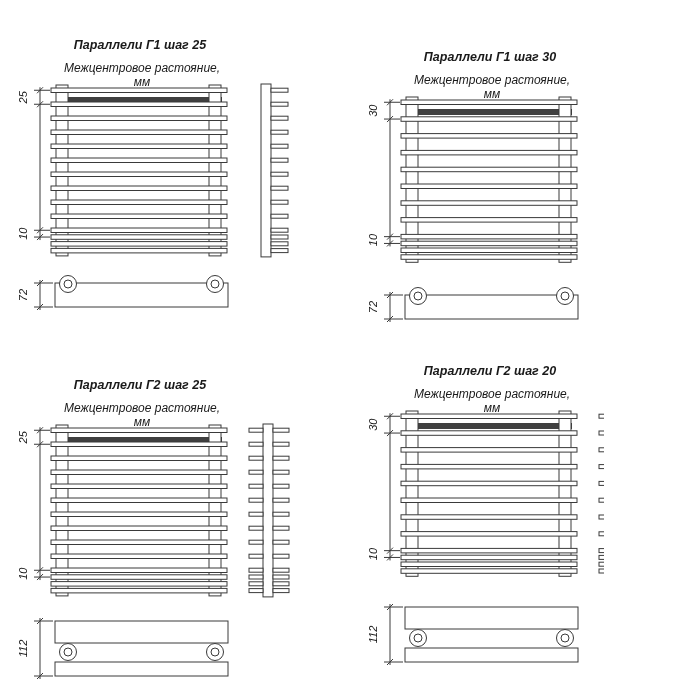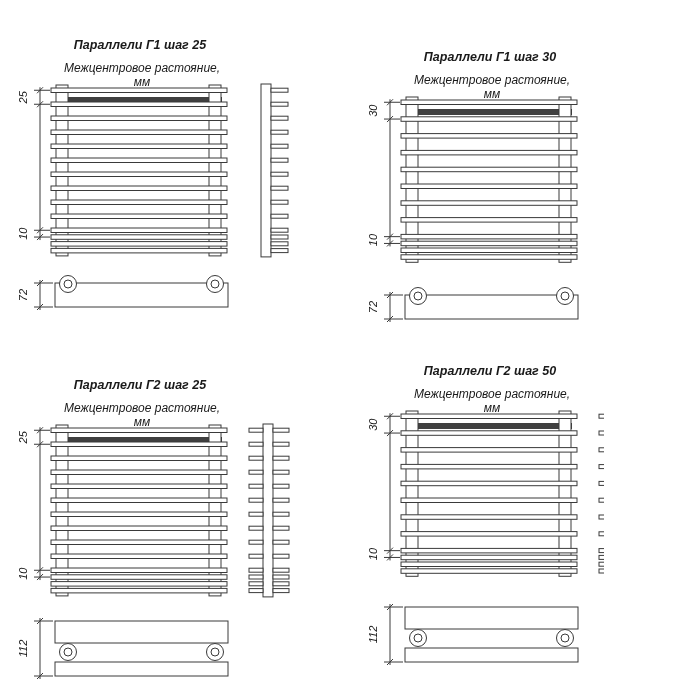--- a/index.html
+++ b/index.html
@@ -232,21 +232,21 @@
             <line x1="40" y1="278" x2="40" y2="339"></line>
             <line x1="37" y1="284" x2="43" y2="278"></line>
             <line x1="37" y1="339" x2="43" y2="333"></line>
             <text x="27" y="308.5" transform="rotate(-90 27 308.5)" text-anchor="middle" font-size="11" font-style="italic" font-family="&quot;Liberation Sans&quot;, sans-serif" fill="#1a1a1a" stroke="none">112</text>
           </g>
         </g>
       </svg>
   </section>
 
   <section class="panel" style="left:350px;top:326px;">
-    <h3 class="panel-title">Параллели Г2 шаг 50</h3>
+    <h3 class="panel-title">Параллели Г2 шаг 20</h3>
     <div class="panel-subtitle">Межцентровое растояние, мм</div>
     <svg class="drawing" width="350" height="374" viewBox="0 0 350 374">
         <g fill="#ffffff" stroke="#3a3a3a" stroke-width="1">
           <g>
             <rect x="56" y="85" width="12" height="165.3000000000001"></rect>
             <rect x="209" y="85" width="12" height="165.3000000000001"></rect>
             <rect x="51" y="88" width="176" height="4.5"></rect>
             <rect x="51" y="104.8" width="176" height="4.5"></rect>
             <rect x="51" y="121.6" width="176" height="4.5"></rect>
             <rect x="51" y="138.4" width="176" height="4.5"></rect>

